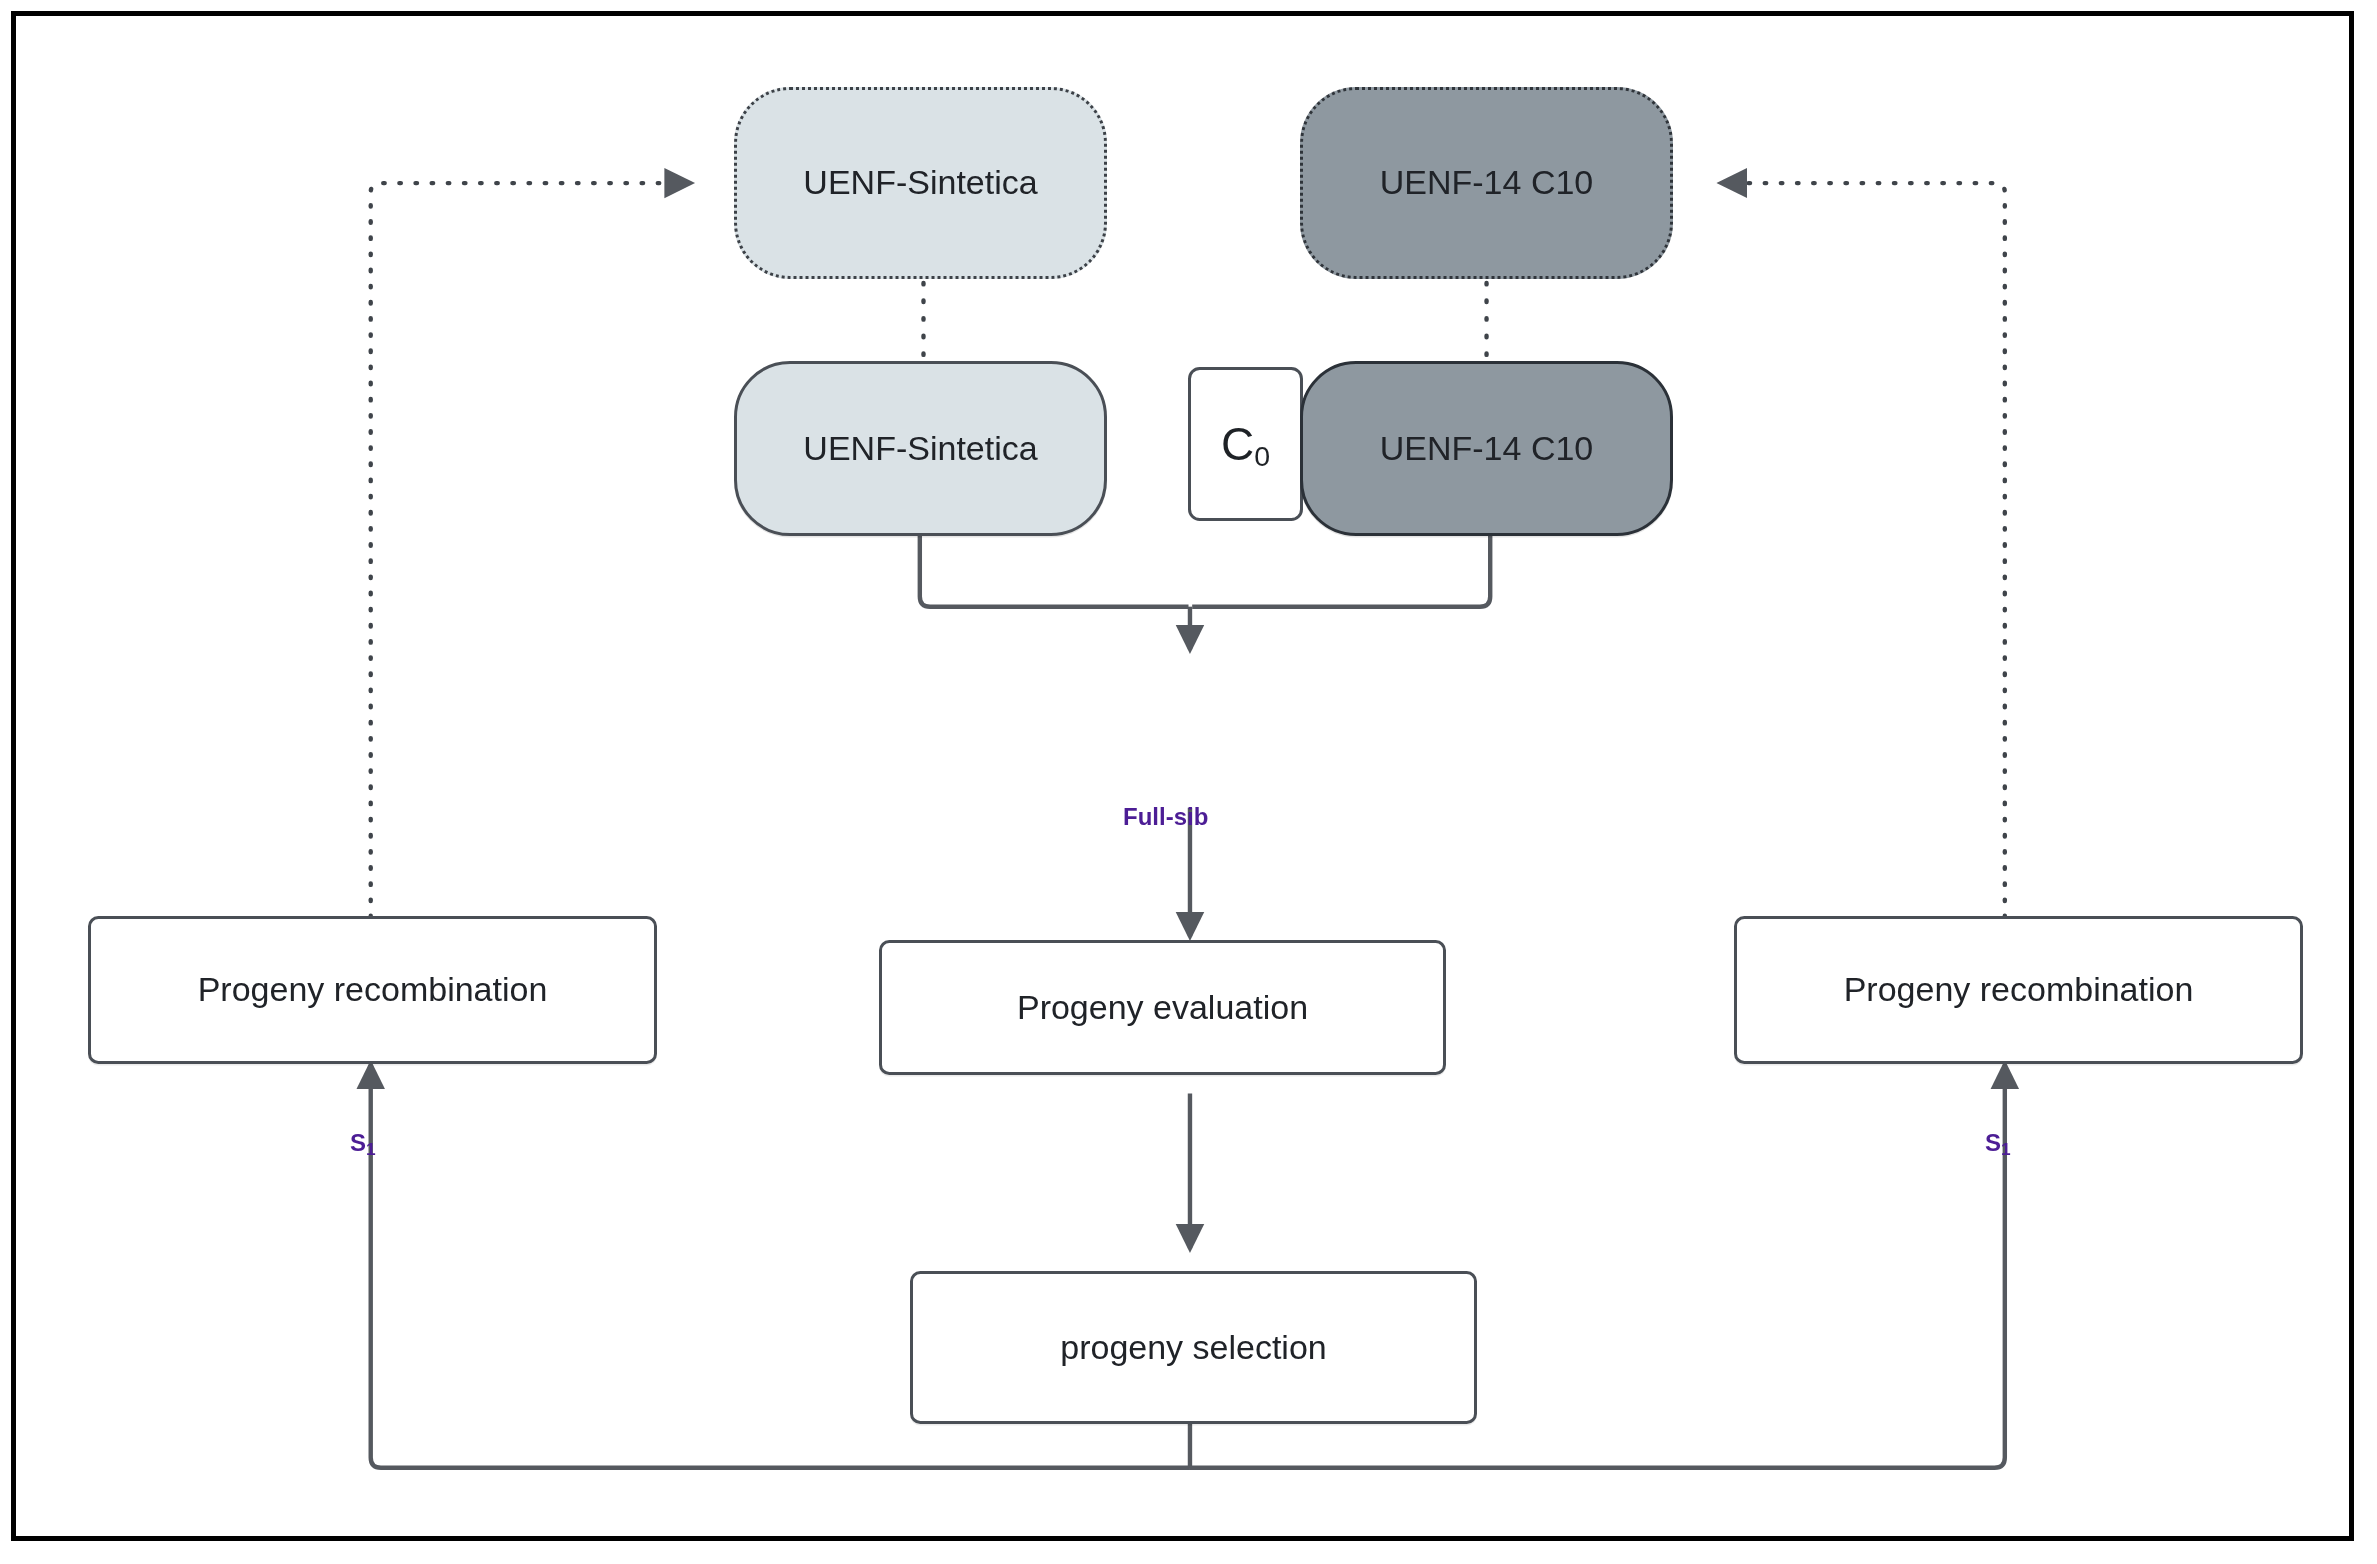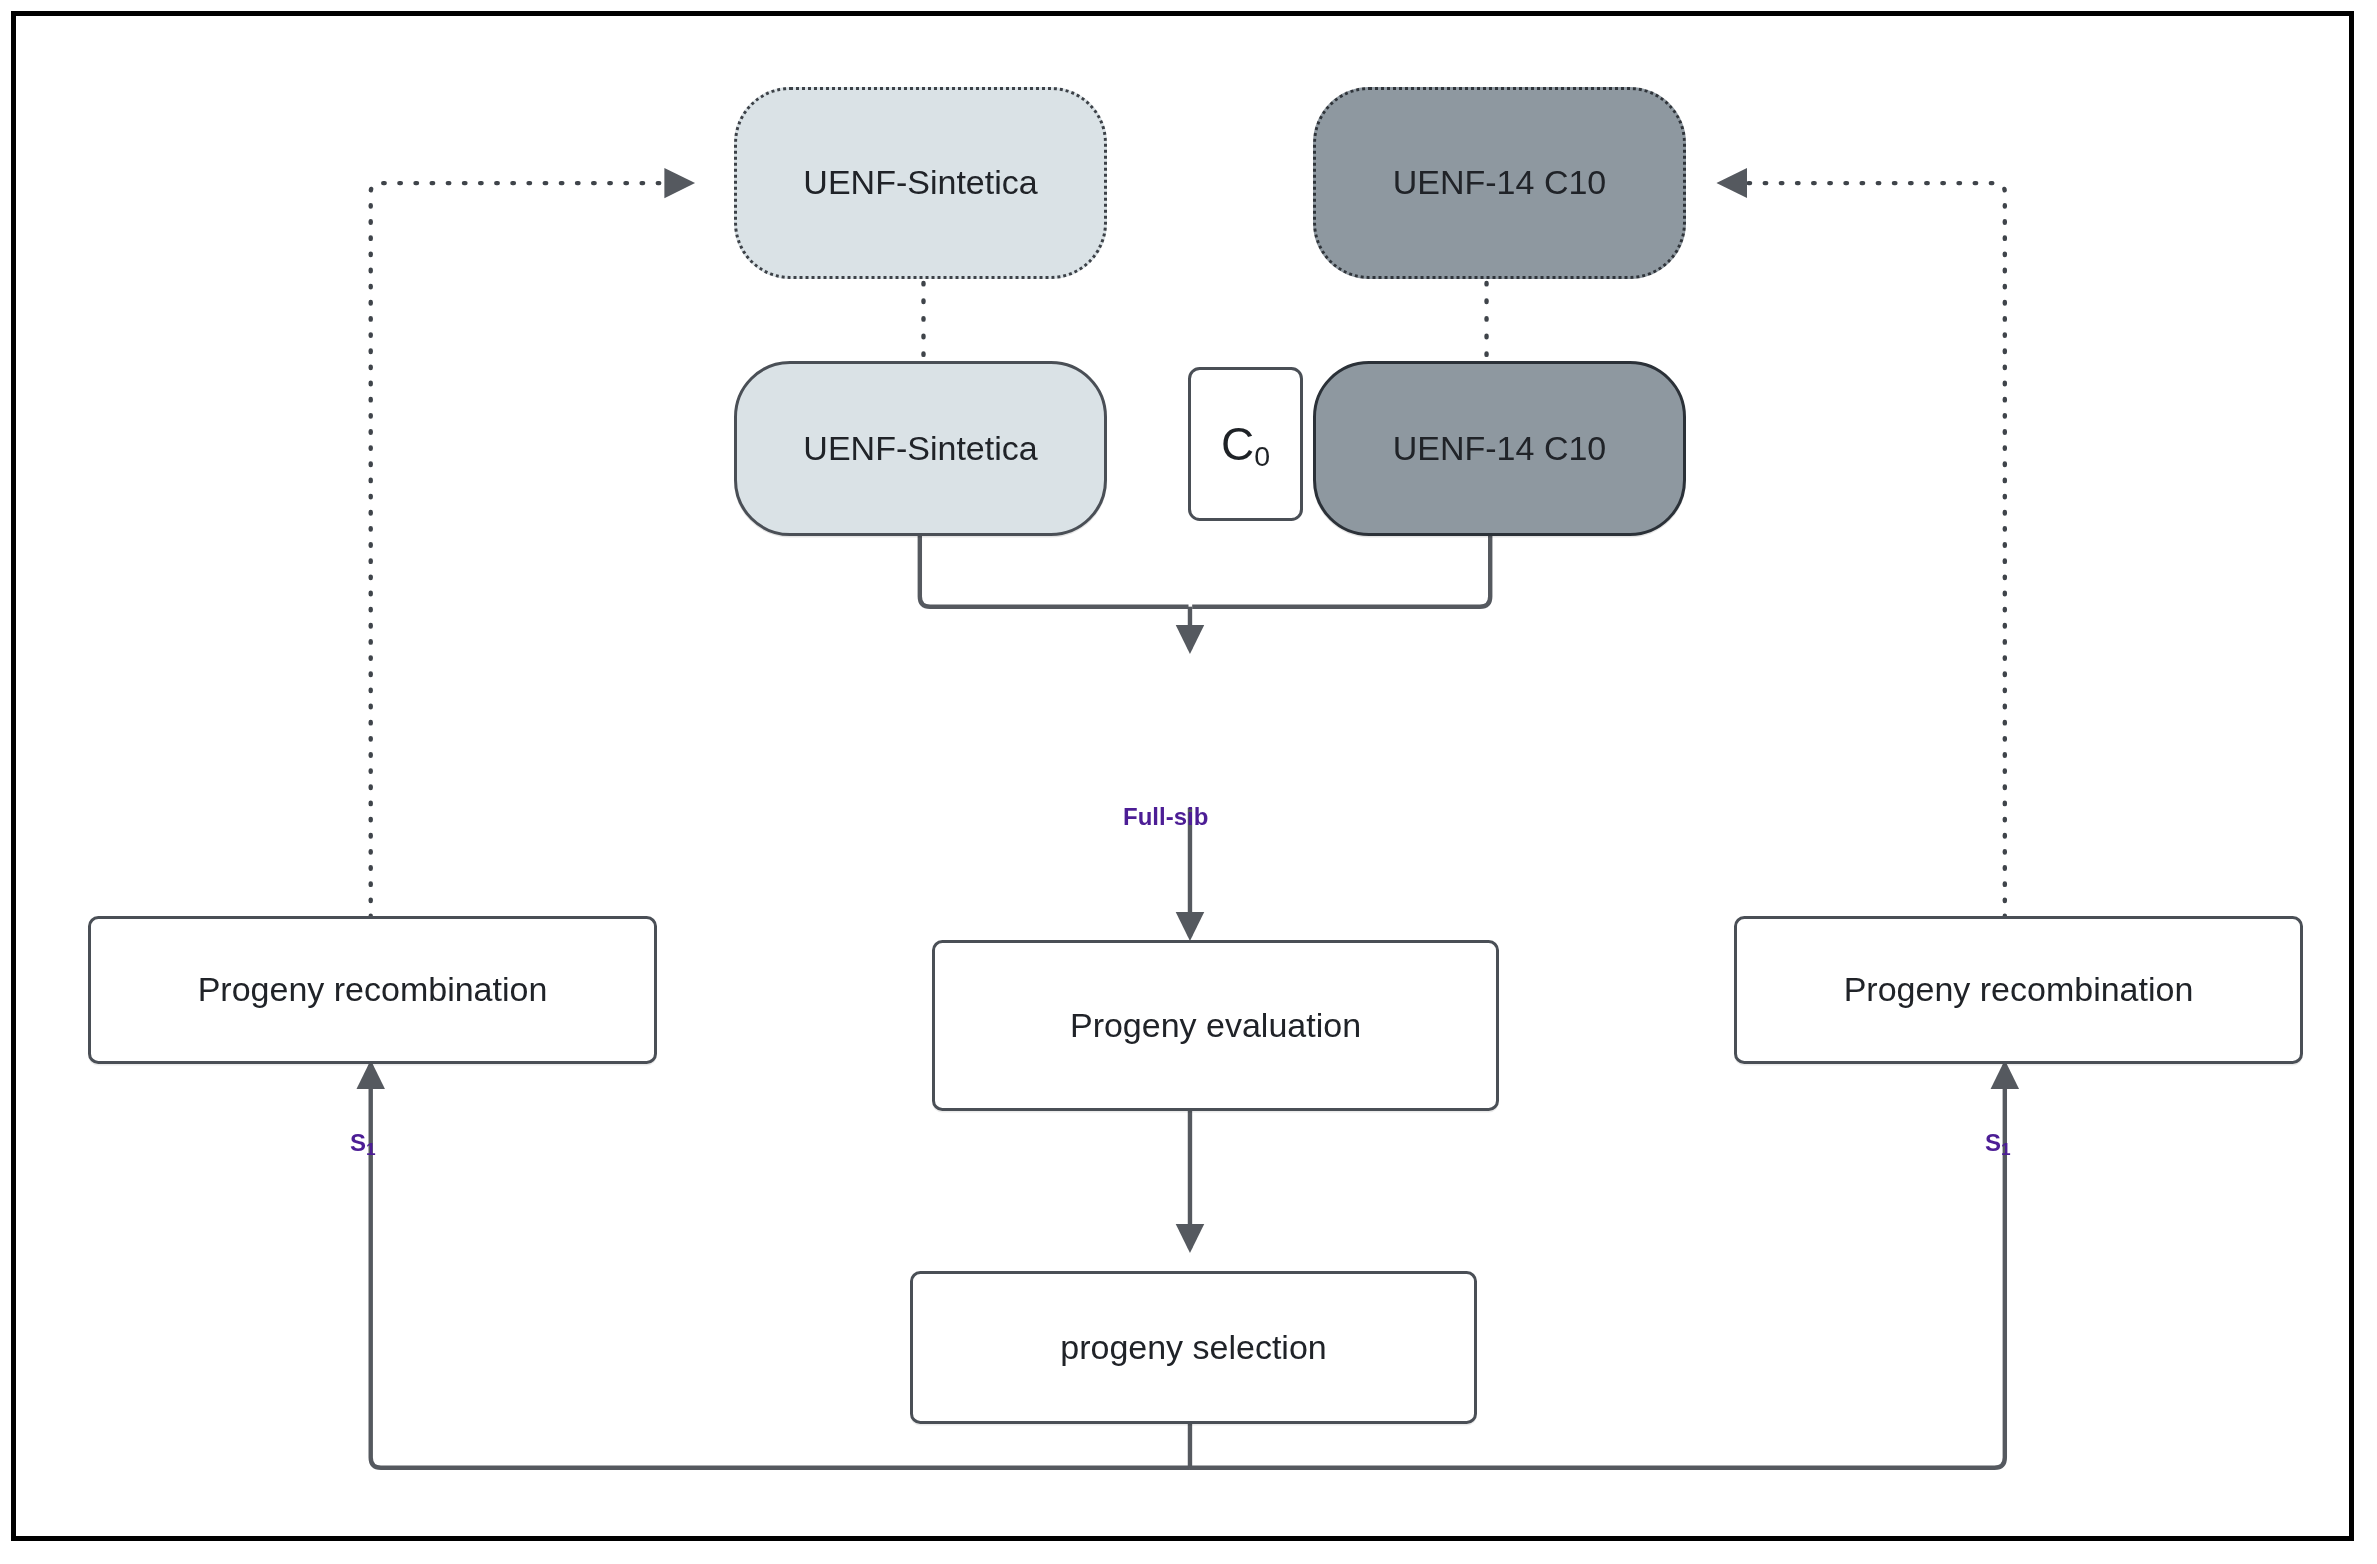--- a/index.html
+++ b/index.html
@@ -50,21 +50,21 @@
     font-size:34px;
   }
   .pill.solid{
     border:3.7px solid #4a4f56;
     box-shadow:0 1.5px 0 rgba(0,0,0,.10);
   }
   .pill.dotted{
     border:3.7px dotted #3c4147;
   }
   .fill-light{ background:#dae2e6;justify-content:center; }
-  .fill-dark { background:#8e98a0;margin-left:13px; }
+  .fill-dark { background:#8e98a0; }
   .pill.dotted.fill-dark{ border-color:#2f343a; }
   .pill.solid.fill-dark{ border-color:#2b3138; }
 
   
   .cyc{
     font-size:46px;
     background:#ffffff;
     color:#1e2226;
   }
   .cyc.solid{
@@ -168,21 +168,21 @@
 
   <div class="node pill solid fill-dark" style="left:1300px; top:361px; width:373px; height:175px;">
     <span class="node-label">UENF-14 C10</span>
   </div>
 
 
   <div class="edge-label" style="left:1123px; top:803px;">
     <span>Full-sib</span>
   </div>
 
-  <div class="node proc" style="left:932px; top:940px; width:567px; height:171px;text-align:right;">
+  <div class="node proc" style="left:879px; top:940px; width:567px; height:135px;text-align:right;">
     <span class="node-label">Progeny evaluation</span>
   </div>
 
   <div class="node proc" style="left:910px; top:1251px; width:567px; height:153px;margin-top:20px;">
     <span class="node-label">progeny selection</span>
   </div>
 
   <div class="node proc" style="left:88px; top:916px; width:569px; height:148px;">
     <span class="node-label">Progeny recombination</span>
   </div>

